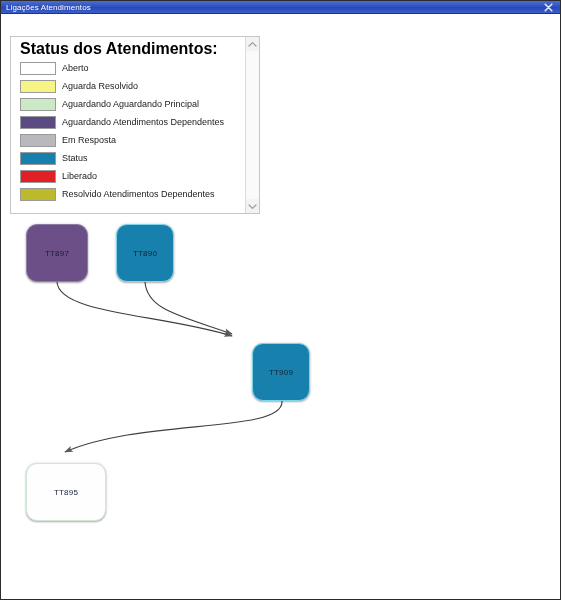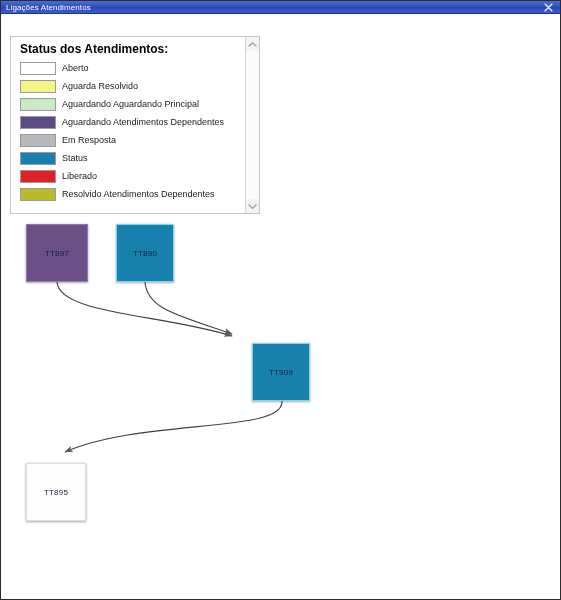--- a/index.html
+++ b/index.html
@@ -82,21 +82,21 @@
     box-shadow: 0 0 0 0 rgba(0,0,0,0);
   }
   .legend-inner {
     position: absolute;
     left: 0; top: 0; right: 14px; bottom: 0;
     padding: 6px 0 0 8px;
     box-sizing: border-box;
     overflow: hidden;
   }
   .legend-title {
-    font-size: 12px;
+    font-size: 16px;
     font-weight: bold;
     color: #000000;
     margin: 0 0 4px 1px;
     line-height: 12px;
   }
   .legend-row {
     display: flex;
     align-items: center;
     height: 18px;
   }
@@ -150,21 +150,21 @@
   .graph-svg {
     position: absolute;
     left: 0;
     top: 0;
     width: 100%;
     height: 100%;
   }
   .node {
     position: absolute;
     box-sizing: border-box;
-    border-radius: 0;
+    border-radius: 11px;
     display: flex;
     align-items: center;
     justify-content: center;
     cursor: pointer;
     box-shadow: 0 1px 2px rgba(0,0,0,0.28), 0 0 3px rgba(0,0,0,0.12);
   }
   .node-label {
     font-size: 8px;
     color: #14213a;
     letter-spacing: 0.2px;
@@ -208,21 +208,21 @@
     </div>
 
     <div class="node" style="left:115px; top:210px; width:58px; height:58px; background:#1780ad; border:1px solid #7fd6e8;">
       <span class="node-label">TT890</span>
     </div>
 
     <div class="node" style="left:251px; top:329px; width:58px; height:58px; background:#1780ad; border:1px solid #7fd6e8;">
       <span class="node-label">TT909</span>
     </div>
 
-    <div class="node" style="left:25px; top:449px; width:60px; height:58px; background:#fdfefd; border:1px solid #cfe8d5;">
+    <div class="node" style="left:25px; top:449px; width:80px; height:58px; background:#fdfefd; border:1px solid #cfe8d5;">
       <span class="node-label">TT895</span>
     </div>
 
     <div class="legend-panel">
       <div class="legend-inner">
         <div class="legend-title">Status dos Atendimentos:</div>
 
         <div class="legend-row">
           <span class="swatch" style="background:#ffffff;"></span>
           <span class="legend-label">Aberto</span>

